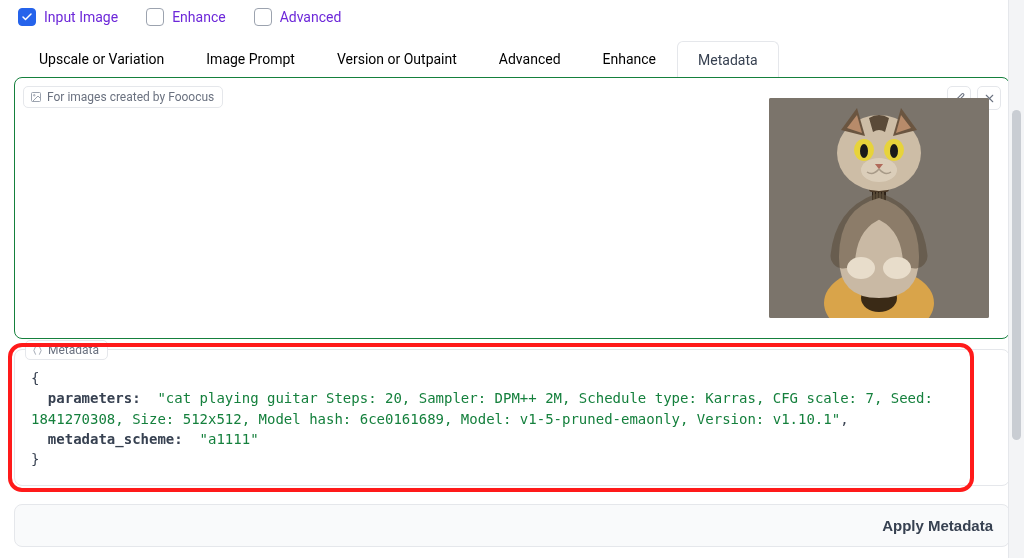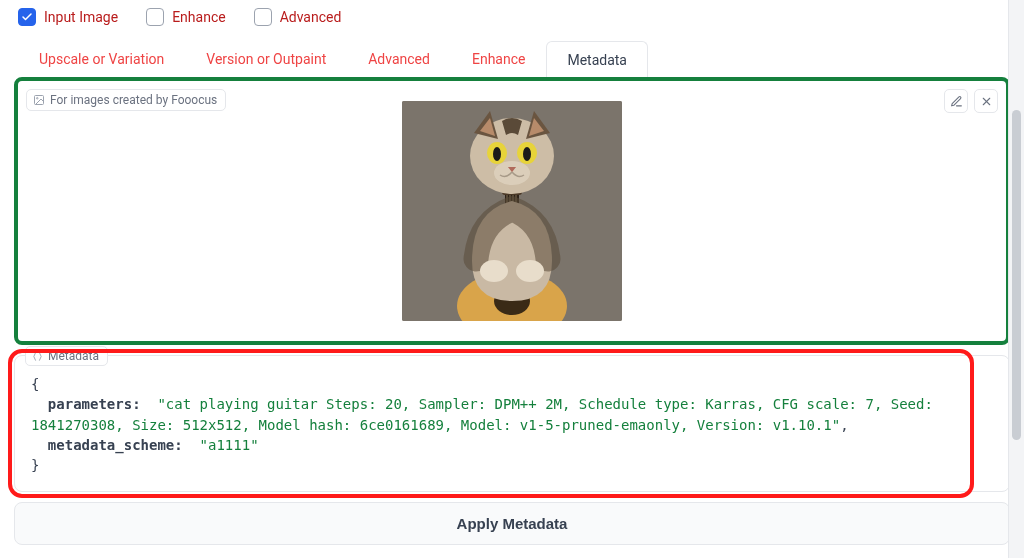--- a/index.html
+++ b/index.html
@@ -23,21 +23,21 @@
     display: flex;
     align-items: center;
     gap: 28px;
     padding: 8px 4px 14px 4px;
   }
   .check-item {
     display: flex;
     align-items: center;
     gap: 8px;
     font-size: 14px;
-    color: #b91c1c;
+    color: #6d28d9;
   }
   .checkbox {
     width: 18px;
     height: 18px;
     border: 1.5px solid #9ca3af;
     border-radius: 4px;
     display: flex;
     align-items: center;
     justify-content: center;
     background: #fff;
@@ -51,46 +51,46 @@
   
   .tabs {
     display: flex;
     gap: 0;
     padding-left: 4px;
     border-bottom: 0;
   }
   .tab {
     padding: 10px 20px;
     font-size: 14px;
-    color: #ef4444;
+    color: #000000;
     cursor: pointer;
     border: 1px solid transparent;
     border-bottom: none;
     border-top-left-radius: 6px;
     border-top-right-radius: 6px;
     background: transparent;
   }
   .tab.active {
     color: #374151;
     border-color: #e5e7eb;
     background: #fff;
     position: relative;
     top: 1px;
   }
 
   
   .panel {
-    border: 4px solid #15803d;
+    border: 1px solid #15803d;
     border-radius: 8px;
     padding: 20px;
     position: relative;
     min-height: 236px;
     display: flex;
     align-items: flex-start;
-    justify-content: center;
+    justify-content: flex-end;
   }
   .panel-label {
     position: absolute;
     top: 8px; left: 8px;
     border: 1px solid #e5e7eb;
     border-radius: 5px;
     padding: 3px 8px 3px 6px;
     font-size: 12px;
     color: #6b7280;
     display: flex;
@@ -176,30 +176,31 @@
     line-height: 1.45;
     white-space: pre-wrap;
     word-break: break-word;
   }
   .code .key   { color: #374151; font-weight: bold; }
   .code .str   { color: #15803d; }
   .code .punct { color: #374151; }
 
   
   .apply-btn {
-    margin-top: 10px;
+    margin-top: 18px;
     width: 100%;
     padding: 12px 16px;
     border: 1px solid #e5e7eb;
     border-radius: 8px;
     background: #f9fafb;
     font-size: 15px;
     font-weight: 600;
     color: #374151;
     cursor: pointer;
+    text-align: right;
   }
 
   
   .right-gutter {
     position: absolute;
     top: 0; right: 0;
     width: 16px; height: 558px;
     background: #f3f4f6;
     border-left: 1px solid #e5e7eb;
   }
@@ -232,20 +233,21 @@
     </label>
     <label class="check-item">
       <span class="checkbox"></span>
       <span>Advanced</span>
     </label>
   </div>
 
   
   <div class="tabs">
     <div class="tab"><span>Upscale or Variation</span></div>
+    <div class="tab"><span>Image Prompt</span></div>
     <div class="tab"><span>Version or Outpaint</span></div>
     <div class="tab"><span>Advanced</span></div>
     <div class="tab"><span>Enhance</span></div>
     <div class="tab active"><span>Metadata</span></div>
   </div>
 
   
   <div class="panel">
     <div class="panel-label">
       <svg width="12" height="12" viewBox="0 0 24 24" fill="none" stroke="#9ca3af" stroke-width="2">

